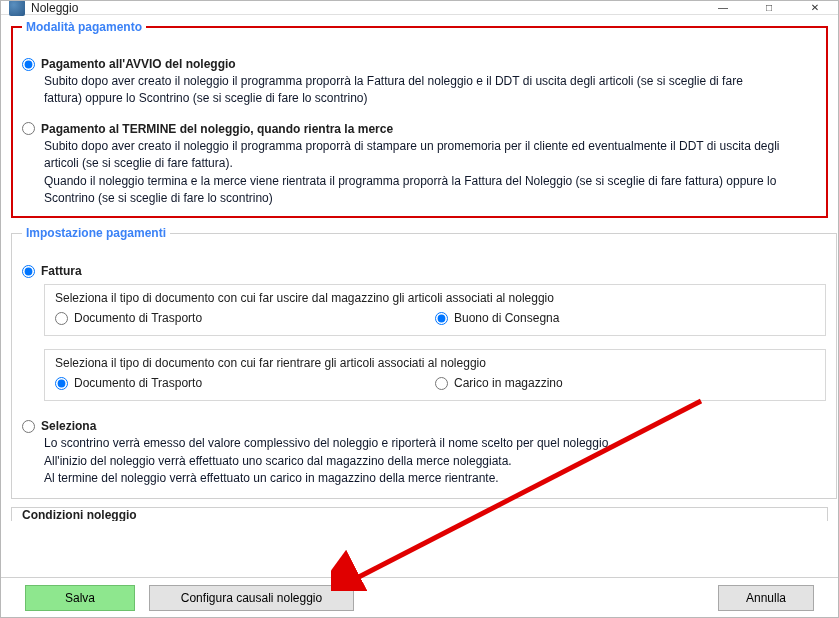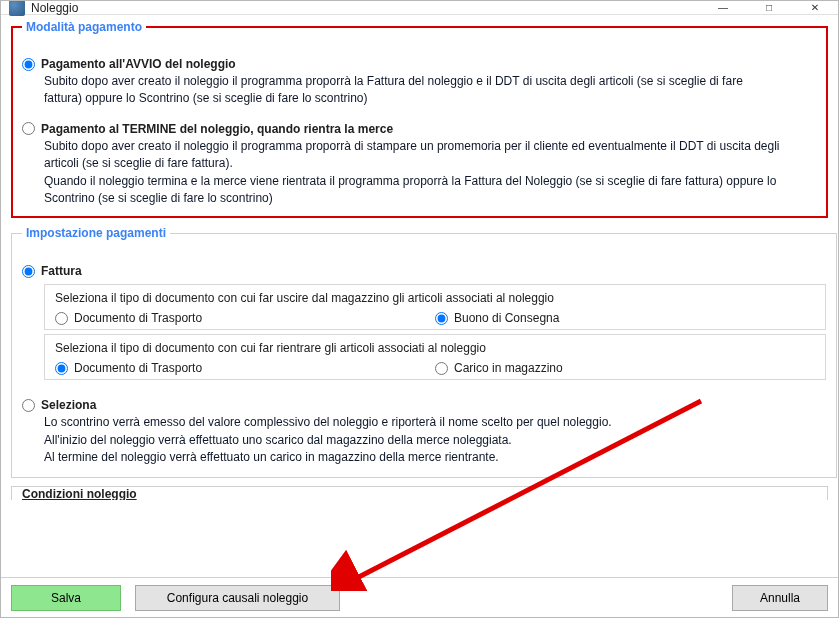--- a/index.html
+++ b/index.html
@@ -74,51 +74,50 @@
     margin-top: 2px;
     line-height: 1.45;
     color: #0f172a;
   }
   .subgroup {
     margin-left: 22px;
     margin-top: 6px;
   }
   .subgroup-box {
     border: 1px solid #d8d8d8;
-    padding: 6px 10px 4px 10px;
+    padding: 6px 10px 10px 10px;
     margin-top: 4px;
-    margin-bottom: 4px;
+    margin-bottom: 13px;
   }
   .inline-radios {
     display: flex;
     margin-top: 6px;
   }
   .inline-radios .radio-row {
     margin-top: 0;
     width: 380px;
   }
   .cutoff {
     border: 1px solid #d0d0d0;
     border-bottom: none;
     padding: 0 10px;
     margin-top: 4px;
     height: 14px;
     overflow: hidden;
     position: relative;
-    text-decoration: underline;
   }
   .footer {
     position: absolute;
     left: 0; right: 0; bottom: 0;
     height: 40px;
     border-top: 1px solid #d0d0d0;
     background: #fff;
     display: flex;
     align-items: center;
-    padding: 0 10px;
+    padding: 0 24px;
   }
   .btn {
     height: 26px;
     padding: 0 18px;
     border: 1px solid #a8a8a8;
     background: #e3e3e3;
     font-size: 12px;
     cursor: pointer;
     display: inline-flex;
     align-items: center;

